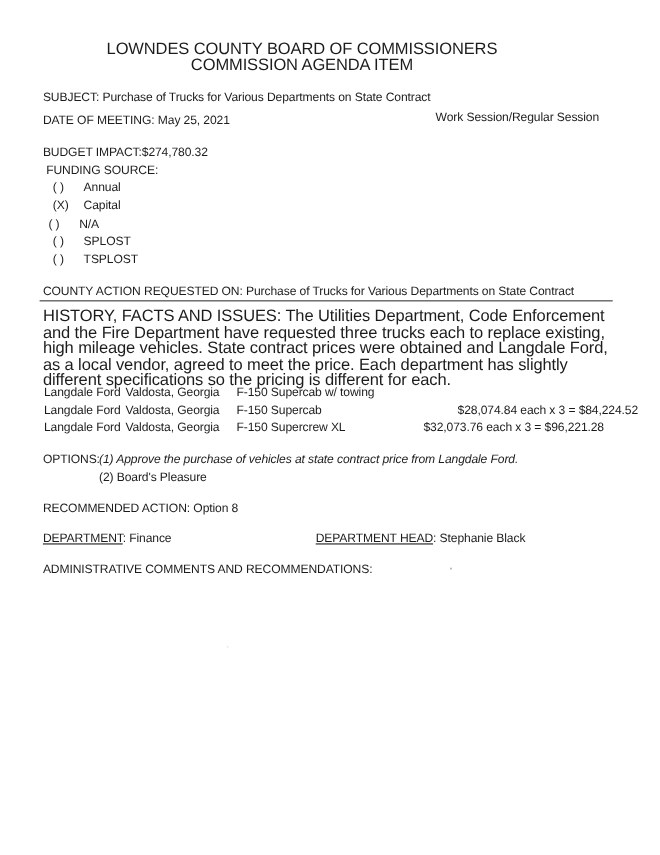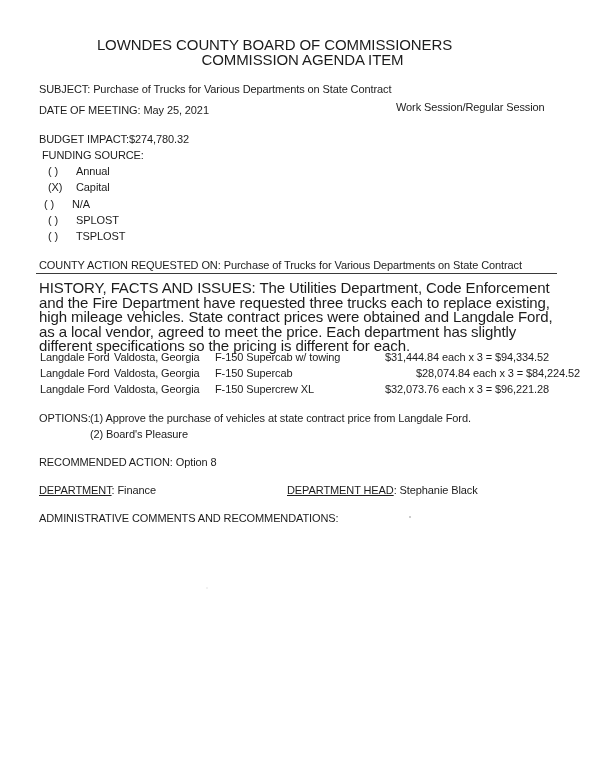--- a/index.html
+++ b/index.html
@@ -43,21 +43,21 @@
     .row { position: absolute; left: 0; height: 13px; width: 600px; }
     .row span { position: absolute; white-space: nowrap; line-height: 13px; }
     .speck {
       position: absolute; width: 2px; height: 2px; background: #bdbdbd; border-radius: 1px;
     }
   </style>
 </head>
 <body>
 
 <div class="abs header-line" style="top:38px;">LOWNDES COUNTY BOARD OF COMMISSIONERS</div>
-<div class="abs header-line" style="top:53px;margin-left:28px;">COMMISSION AGENDA ITEM</div>
+<div class="abs header-line" style="top:53px;">COMMISSION AGENDA ITEM</div>
 
 <div class="abs" style="left:39px; top:83px;">
   <span>SUBJECT:</span>
   <span>Purchase of Trucks for Various Departments on State Contract</span>
 </div>
 
 <div class="abs" style="left:39px; top:104px;">
   <span>DATE OF MEETING:</span>
   <span>May 25, 2021</span>
 </div>
@@ -93,38 +93,37 @@
 <div class="para">
   <span>HISTORY, FACTS AND ISSUES:</span>
   <span>The Utilities Department, Code Enforcement and the Fire Department have requested three trucks each to replace existing, high mileage vehicles.  State contract prices were obtained and Langdale Ford, as a local vendor, agreed to meet the price.  Each department has slightly different specifications so the pricing is different for each.</span>
 </div>
 
 <div>
   <div class="row" style="top:351px;">
     <span style="left:40px;">Langdale Ford</span>
     <span style="left:114px;">Valdosta, Georgia</span>
     <span style="left:215px;">F-150 Supercab w/ towing</span>
-    <span style="left:385px;">$31,444.84 each x 3 = $94,334.52</span>
   </div>
   <div class="row" style="top:367px;">
     <span style="left:40px;">Langdale Ford</span>
     <span style="left:114px;">Valdosta, Georgia</span>
     <span style="left:215px;">F-150 Supercab</span>
     <span style="left:385px;margin-left:31px;">$28,074.84 each x 3 = $84,224.52</span>
   </div>
   <div class="row" style="top:383px;">
     <span style="left:40px;">Langdale Ford</span>
     <span style="left:114px;">Valdosta, Georgia</span>
     <span style="left:215px;">F-150 Supercrew XL</span>
     <span style="left:385px;">$32,073.76 each x 3 = $96,221.28</span>
   </div>
 </div>
 
 <div class="abs" style="left:39px; top:412px;">OPTIONS:</div>
-<div class="abs" style="left:90px; top:412px;">(1) Approve the purchase of vehicles at state contract price from Langdale Ford.</div>
+<div class="abs" style="left:90px; top:412px;font-style:italic;">(1) Approve the purchase of vehicles at state contract price from Langdale Ford.</div>
 <div class="abs" style="left:90px; top:428px;">(2) Board's Pleasure</div>
 
 <div class="abs" style="left:39px; top:456px;">
   <span>RECOMMENDED ACTION:</span>
   <span>Option 8</span>
 </div>
 
 <div class="abs" style="left:39px; top:484px;">
   <span class="u">DEPARTMENT</span><span>: Finance</span>
 </div>

